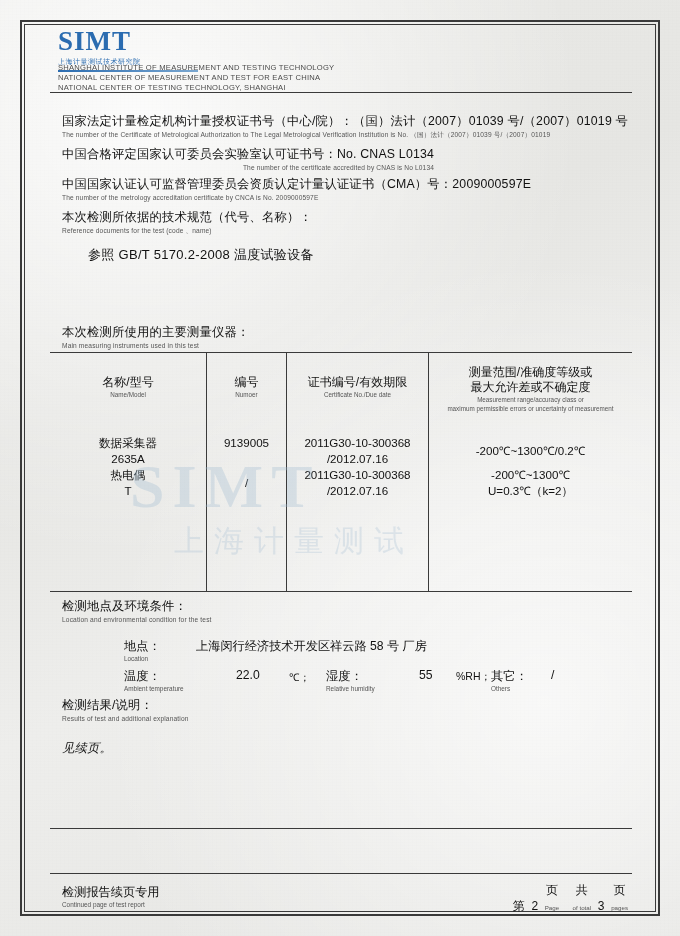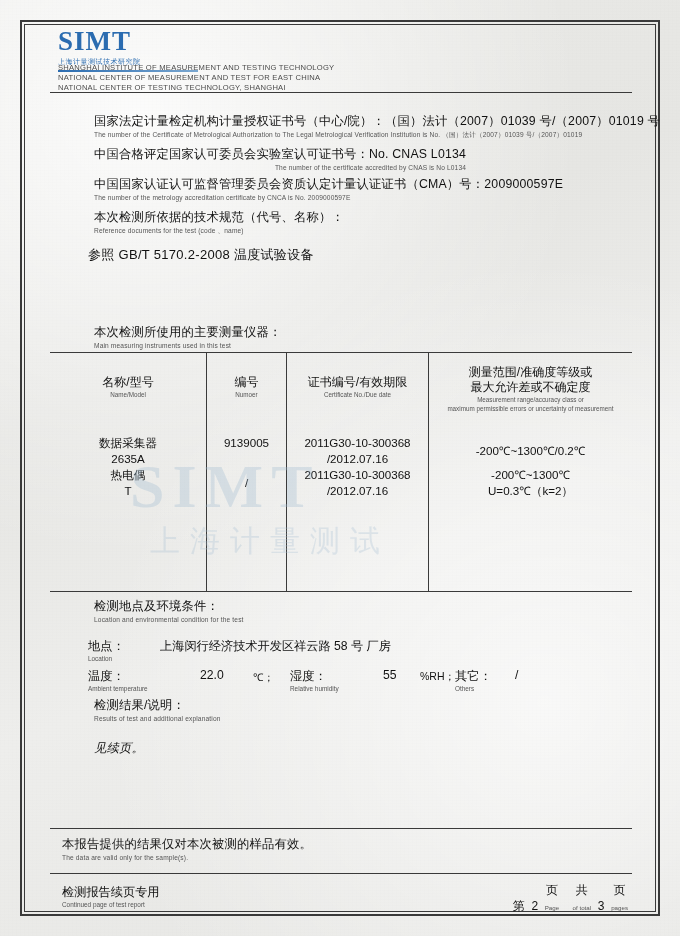--- a/index.html
+++ b/index.html
@@ -112,21 +112,20 @@
     top: 92px;
     width: 582px;
     height: 1px;
     background: #3a3a3a;
   }
 
   
   .blk {
     position: absolute;
     left: 62px;
-    margin-left: 32px;
   }
   .cn-line {
     font-size: 12.3px;
     color: #111;
     letter-spacing: .2px;
     white-space: nowrap;
   }
   .en-line {
     font-size: 6.6px;
     color: #555;
@@ -203,28 +202,29 @@
     font-weight: bold;
     color: #9bb8cf;
     letter-spacing: 8px;
     line-height: 1;
   }
   .wm-sub {
     font-size: 30px;
     color: #a8c0d4;
     letter-spacing: 10px;
     margin-top: 4px;
-    margin-left: 20px;
+    margin-left: 44px;
   }
 
   
   .env-row {
     position: absolute;
     font-size: 12.2px;
     color: #111;
+    margin-left: 36px;
   }
   .env-lbl-en {
     font-size: 6.4px;
     color: #555;
     display: block;
     margin-top: 0px;
   }
 
   .sep {
     position: absolute;
@@ -410,24 +410,20 @@
     <div class="cn-line">检测结果/说明：</div>
     <div class="en-line">Results of test and additional explanation</div>
   </div>
   <div class="blk" style="top:740px;font-style:italic;">
     <div class="cn-line">见续页。</div>
   </div>
 
   <div class="sep" style="top:828px;"></div>
   <div class="sep" style="top:873px;"></div>
 
-  <div class="footer-note">
-    <div class="cn-line">本报告提供的结果仅对本次被测的样品有效。</div>
-    <div class="en-line">The data are valid only for the sample(s).</div>
-  </div>
 
   <div class="footer-bar">
     <span>检测报告续页专用</span>
     <span class="en">Continued page of test report</span>
   </div>
 
   <div class="pager">
     <span class="nowrap">
       <span>第</span>
       &nbsp;<span>2</span>&nbsp;

